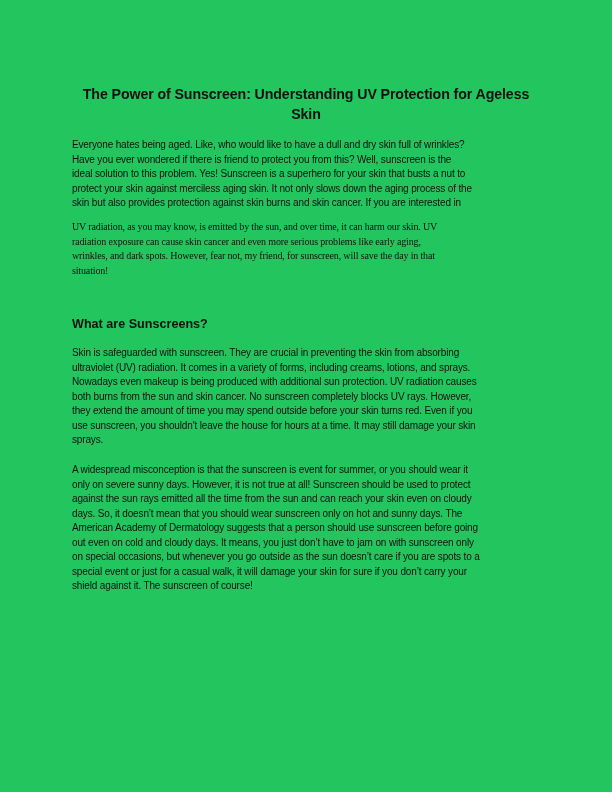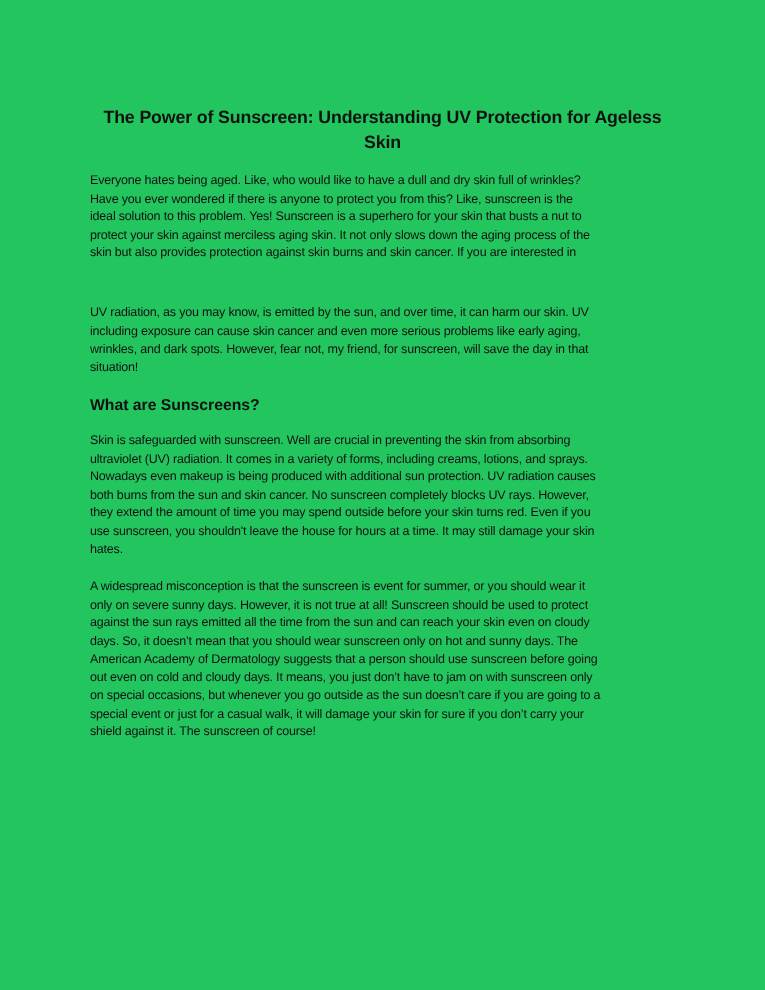--- a/index.html
+++ b/index.html
@@ -29,50 +29,50 @@
 
 <div class="page">
 
   <div class="title">
     <span class="line">The Power of Sunscreen: Understanding UV Protection for Ageless</span>
     <span class="line">Skin</span>
   </div>
 
   <p class="para" style="top:138px;">
     <span class="line">Everyone hates being aged. Like, who would like to have a dull and dry skin full of wrinkles?</span>
-    <span class="line">Have you ever wondered if there is anyone to protect you from this? Like, sunscreen is the</span>
+    <span class="line">Have you ever wondered if there is friend to protect you from this? Well, sunscreen is the</span>
     <span class="line">ideal solution to this problem. Yes! Sunscreen is a superhero for your skin that busts a nut to</span>
     <span class="line">protect your skin against merciless aging skin. It not only slows down the aging process of the</span>
     <span class="line">skin but also provides protection against skin burns and skin cancer. If you are interested in</span>
   </p>
 
-  <p class="para" style="top:244px;">
+  <p class="para" style="top:220px;font-family:Liberation Serif, serif;">
     <span class="line">UV radiation, as you may know, is emitted by the sun, and over time, it can harm our skin. UV</span>
-    <span class="line">including exposure can cause skin cancer and even more serious problems like early aging,</span>
+    <span class="line">radiation exposure can cause skin cancer and even more serious problems like early aging,</span>
     <span class="line">wrinkles, and dark spots. However, fear not, my friend, for sunscreen, will save the day in that</span>
     <span class="line">situation!</span>
   </p>
 
   <h2 class="h2">What are Sunscreens?</h2>
 
   <p class="para" style="top:346px;">
-    <span class="line">Skin is safeguarded with sunscreen. Well are crucial in preventing the skin from absorbing</span>
+    <span class="line">Skin is safeguarded with sunscreen. They are crucial in preventing the skin from absorbing</span>
     <span class="line">ultraviolet (UV) radiation. It comes in a variety of forms, including creams, lotions, and sprays.</span>
     <span class="line">Nowadays even makeup is being produced with additional sun protection. UV radiation causes</span>
     <span class="line">both burns from the sun and skin cancer. No sunscreen completely blocks UV rays. However,</span>
     <span class="line">they extend the amount of time you may spend outside before your skin turns red. Even if you</span>
     <span class="line">use sunscreen, you shouldn't leave the house for hours at a time. It may still damage your skin</span>
-    <span class="line">hates.</span>
+    <span class="line">sprays.</span>
   </p>
 
   <p class="para" style="top:463px;">
     <span class="line">A widespread misconception is that the sunscreen is event for summer, or you should wear it</span>
     <span class="line">only on severe sunny days. However, it is not true at all! Sunscreen should be used to protect</span>
     <span class="line">against the sun rays emitted all the time from the sun and can reach your skin even on cloudy</span>
     <span class="line">days. So, it doesn’t mean that you should wear sunscreen only on hot and sunny days. The</span>
     <span class="line">American Academy of Dermatology suggests that a person should use sunscreen before going</span>
     <span class="line">out even on cold and cloudy days. It means, you just don’t have to jam on with sunscreen only</span>
-    <span class="line">on special occasions, but whenever you go outside as the sun doesn’t care if you are going to a</span>
+    <span class="line">on special occasions, but whenever you go outside as the sun doesn’t care if you are spots to a</span>
     <span class="line">special event or just for a casual walk, it will damage your skin for sure if you don’t carry your</span>
     <span class="line">shield against it. The sunscreen of course!</span>
   </p>
 
 </div>
 
 </body></html>

